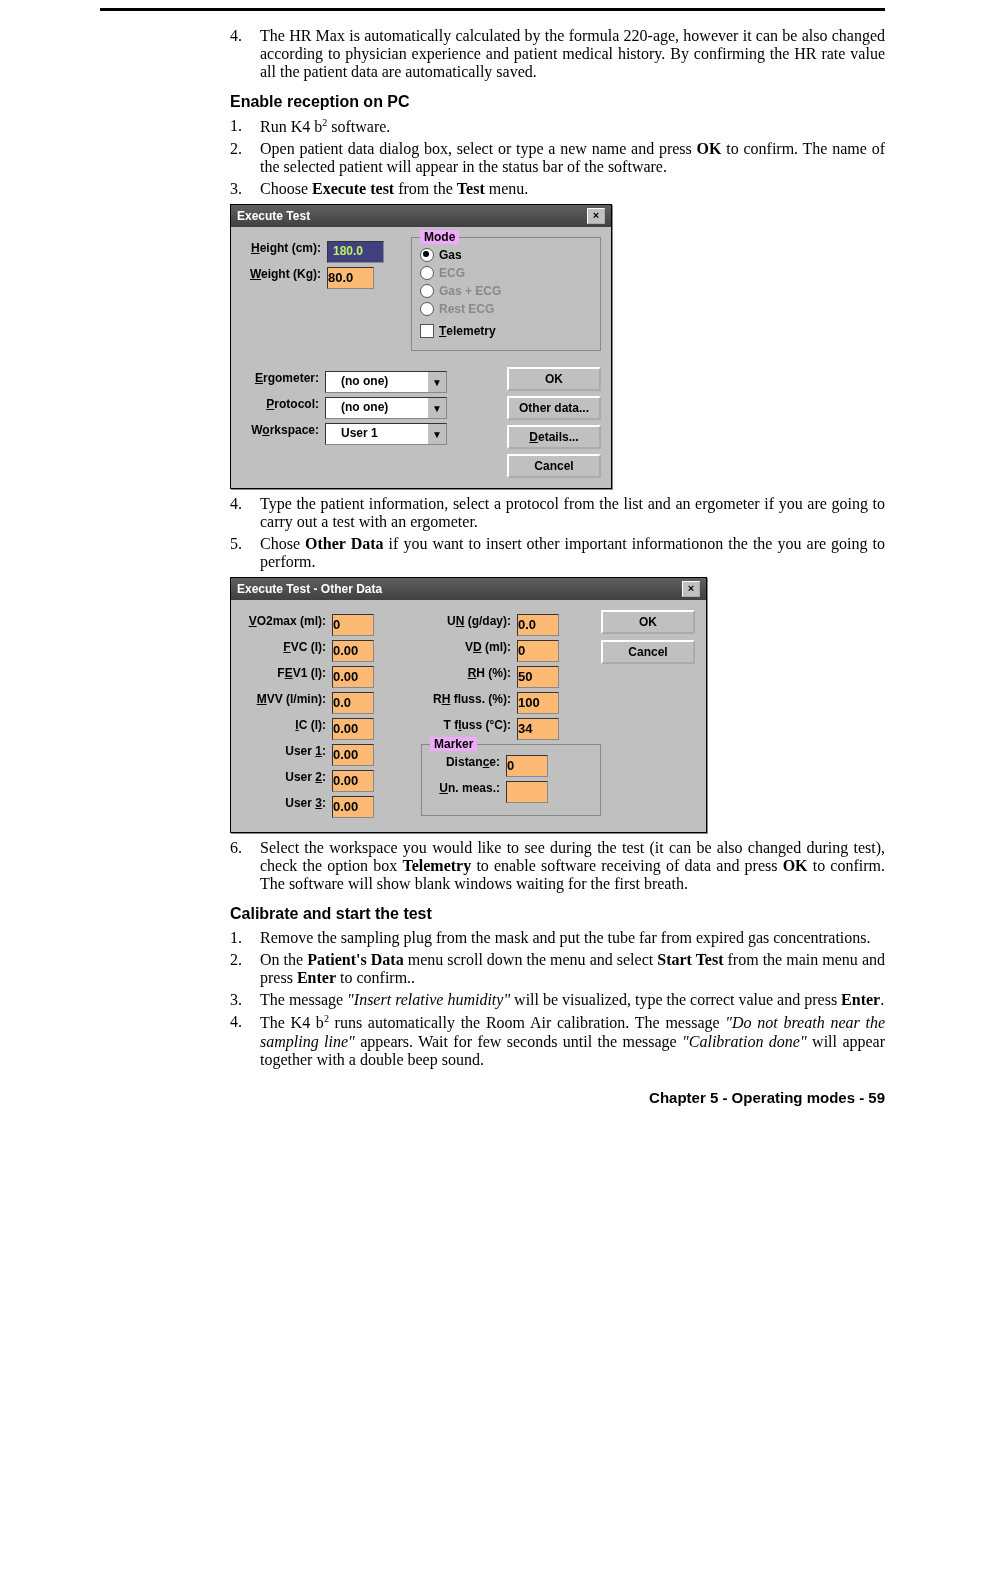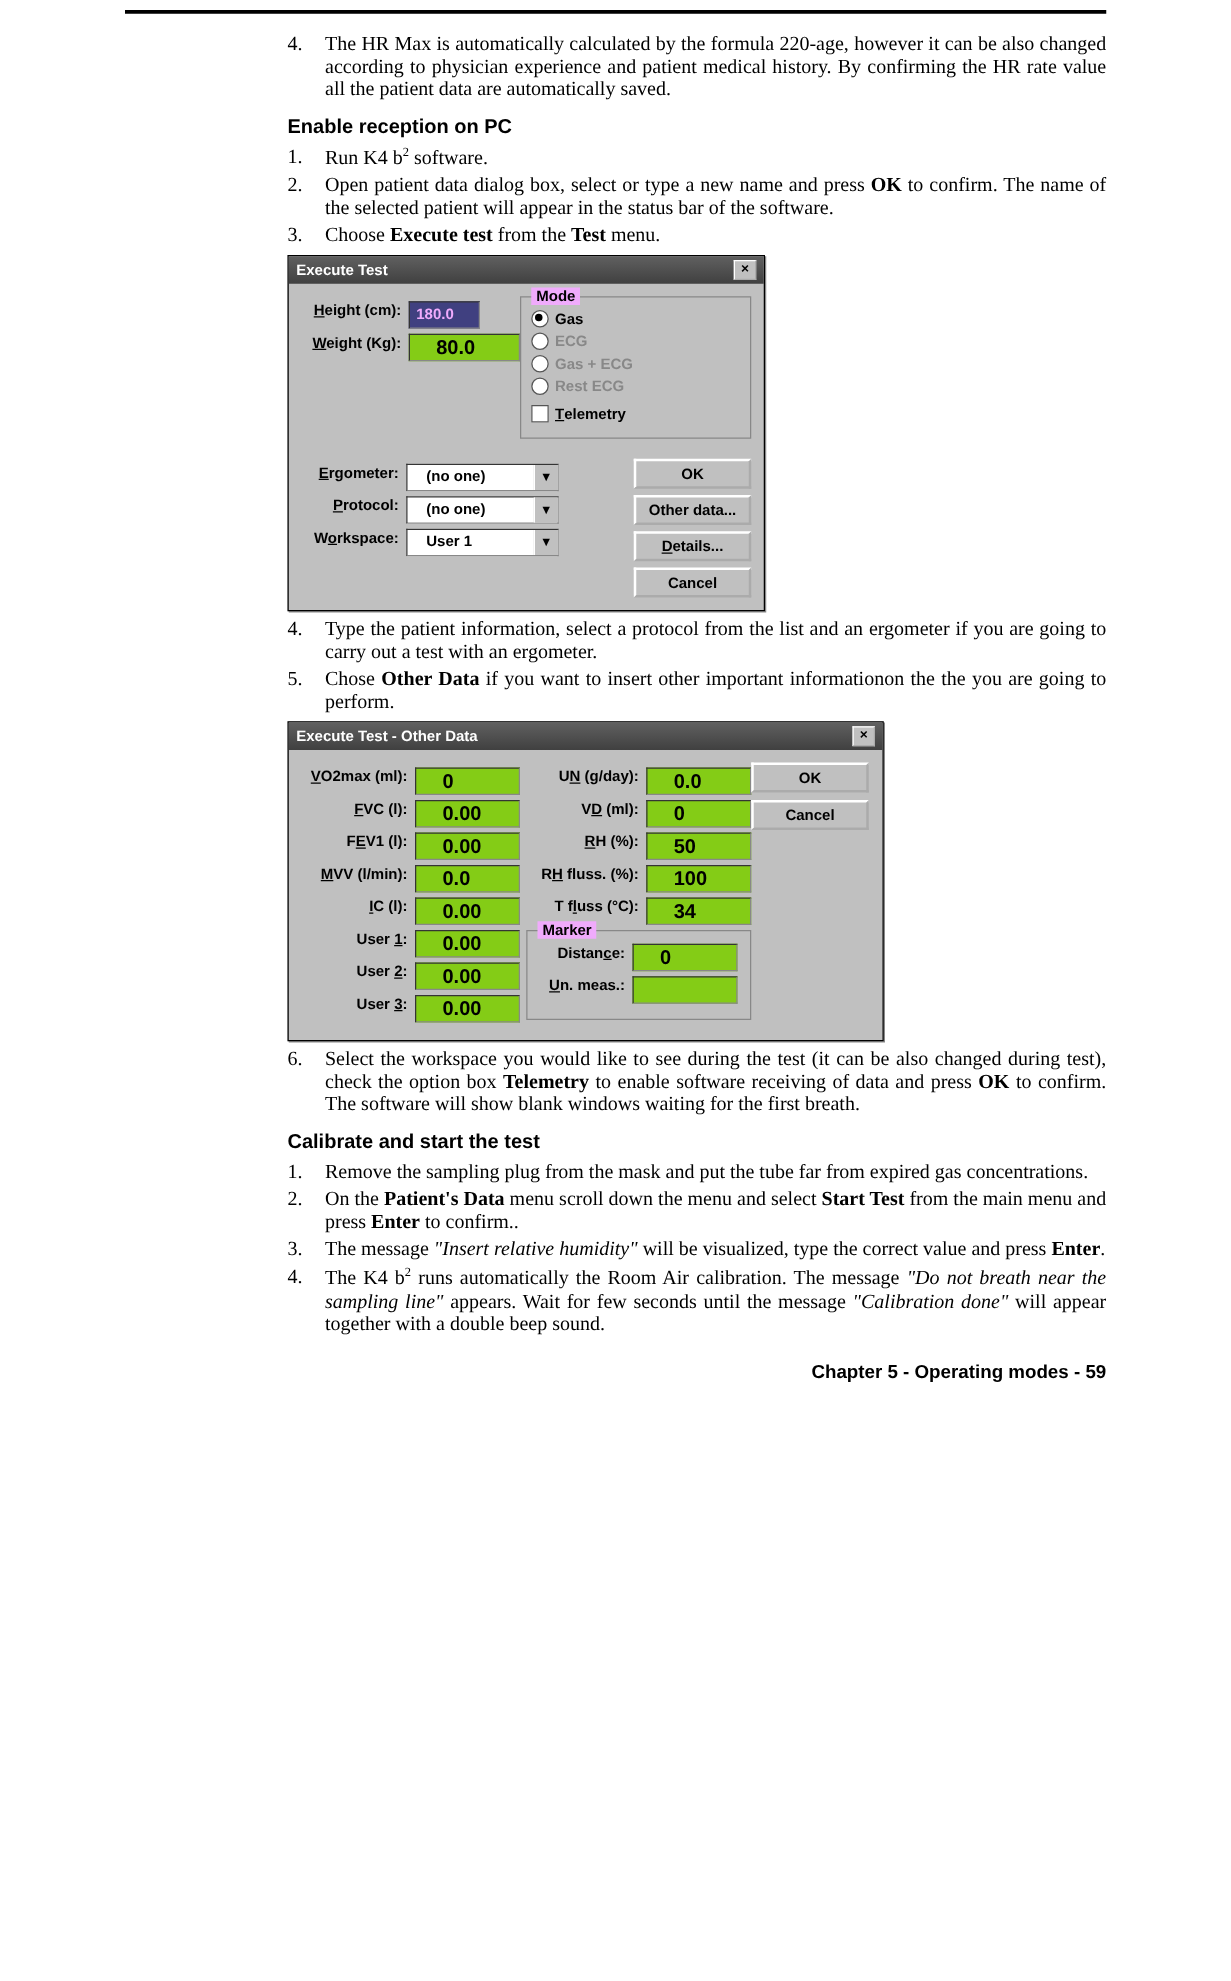--- a/index.html
+++ b/index.html
@@ -67,31 +67,31 @@
     line-height: 13px;
     font-size: 11px;
     border: 1px outset #fff;
   }
   .dlg-body {
     padding: 10px;
   }
   .row { display: flex; margin: 4px 0; }
   .lbl { text-align: right; margin-right: 6px; }
   .field {
-    background: #84cc16;
+    background: #fdba74;
     border: 1px inset #888;
-    padding: 2px 21px;
+    padding: 2px 0;
     font-family: inherit;
-    font-size: 16px;
+    font-size: 13px;
     font-weight: bold;
     height: 16px;
   }
   .field-sel {
     background: #404080;
-    color: #f0abfc;
+    color: #bef264;
     border: 1px inset #888;
     padding: 2px 5px;
     height: 16px;
   }
   .combo {
     display: inline-flex;
     border: 1px inset #888;
     background: #fff;
     height: 20px;
   }

